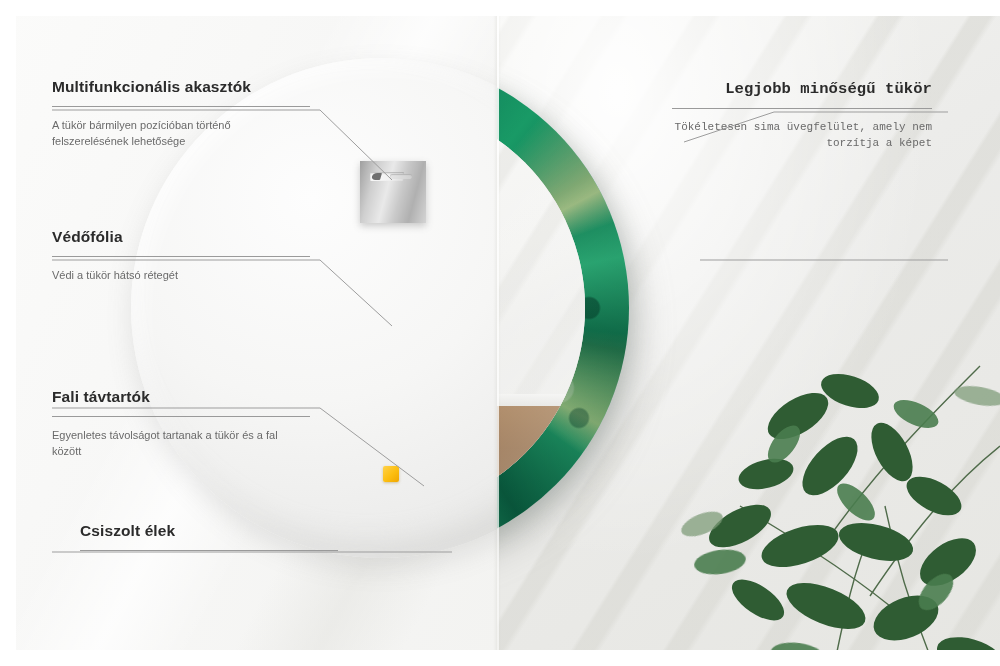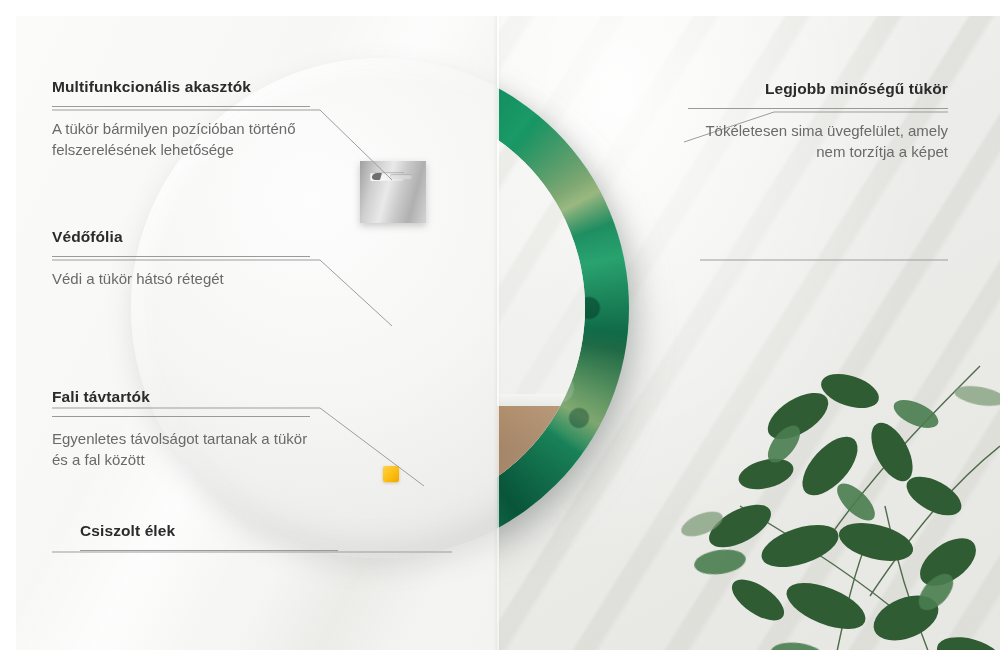--- a/index.html
+++ b/index.html
@@ -180,29 +180,29 @@
   .edge-left{position:absolute;left:0;top:0;width:16px;height:666px;background:#fff;}
 
   
   .callout{position:absolute;}
   .callout h3{
     margin:0;font-size:15.5px;font-weight:bold;color:#2b2b2b;letter-spacing:.1px;
     line-height:1.2;
   }
   .rule{height:1px;background:#9a9a9a;margin:9px 0 11px;}
   .callout p{
-    margin:0;font-size:15px;line-height:1.45;color:#6a6a6a;font-weight:400;
+    margin:0;font-size:11px;line-height:1.45;color:#6a6a6a;font-weight:400;
   }
   .callout.right{text-align:right;}
 
   .c1{left:52px;top:78px;width:258px;}
   .c2{left:52px;top:228px;width:258px;}
   .c3{left:52px;top:360px;width:258px;margin-top:28px;}
   .c4{left:52px;top:522px;width:258px;margin-left:28px;}
-  .r1{right:52px;top:80px;width:260px;}
+  .r1{right:68px;top:80px;width:260px;font-family:Liberation Mono, monospace;}
   .r2{right:52px;top:228px;width:260px;}
 
   .leader{position:absolute;left:0;top:0;width:1000px;height:666px;pointer-events:none;}
 </style>
 </head>
 <body>
 
 <div class="stage">
 
   <div class="panel-left">

